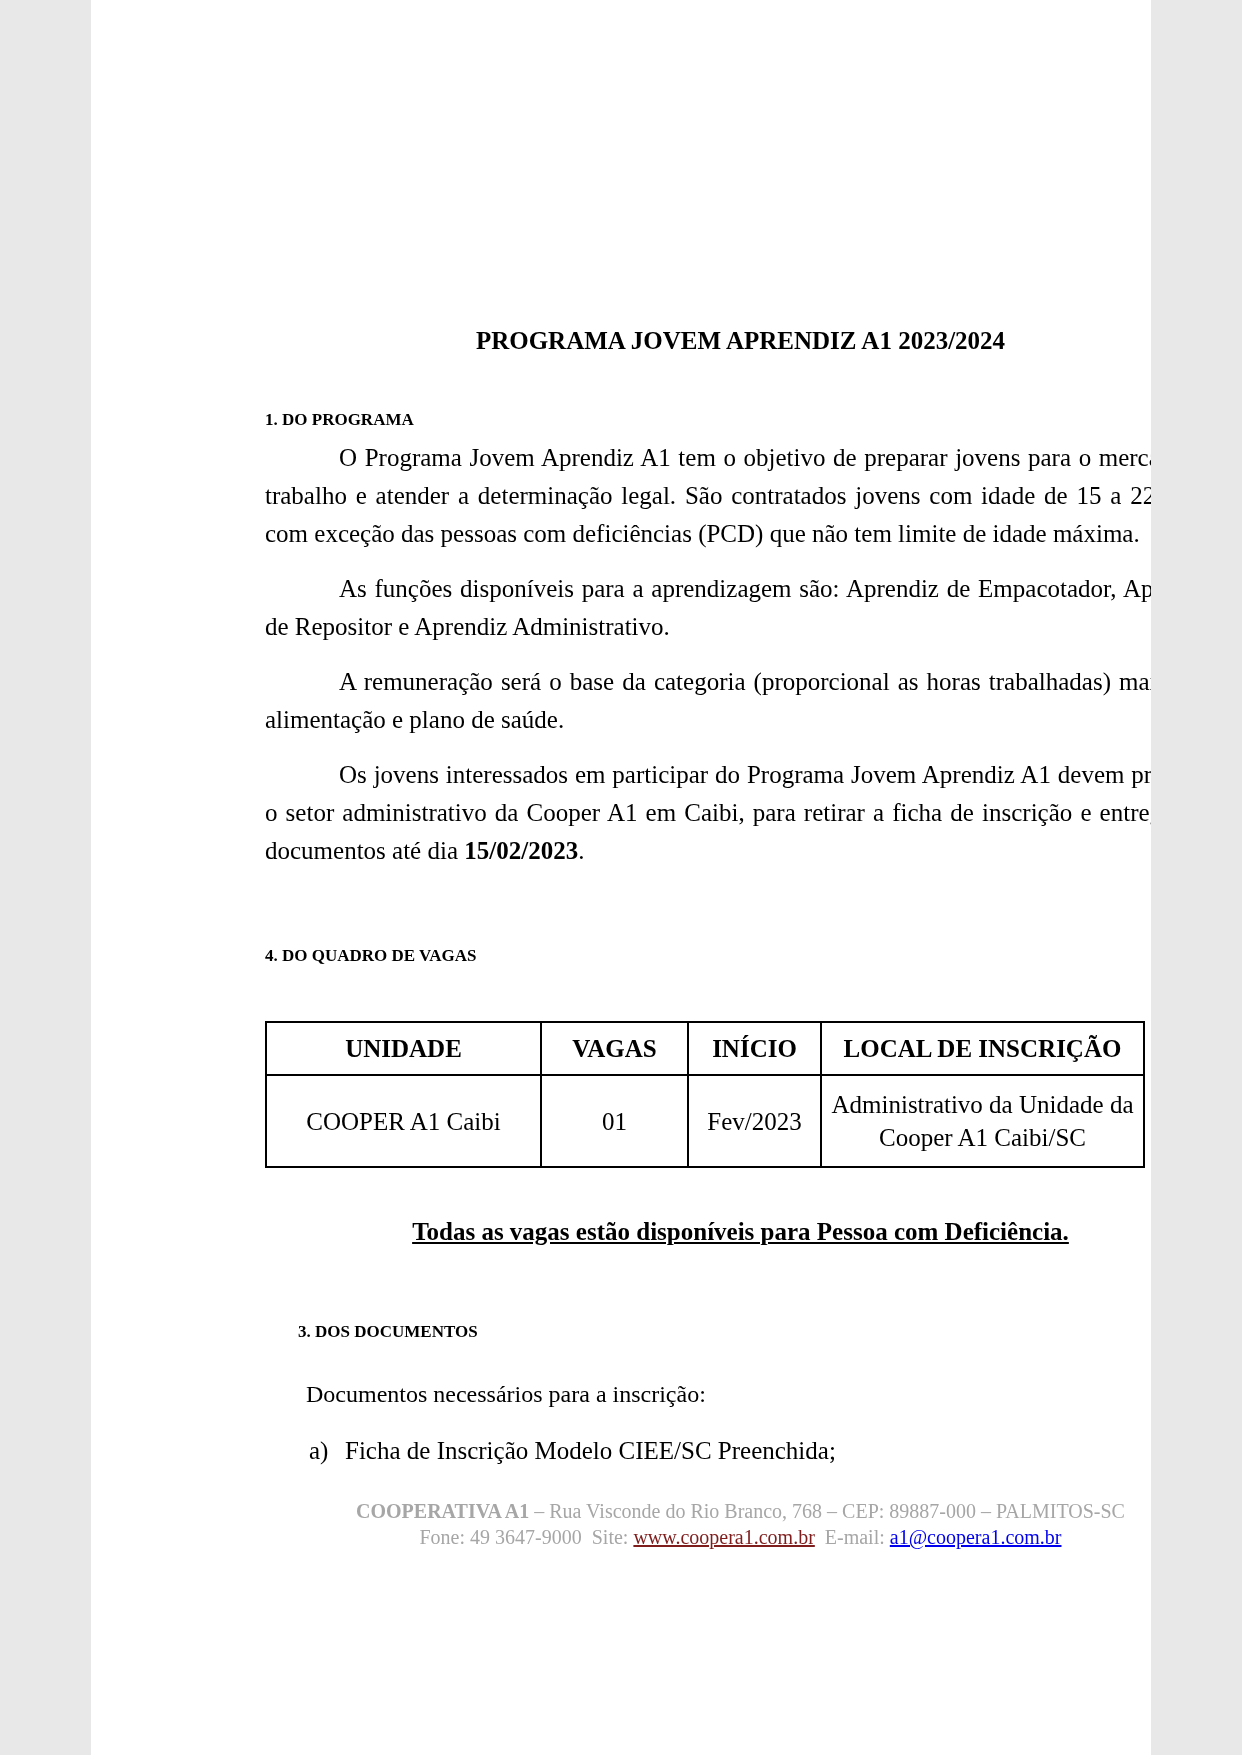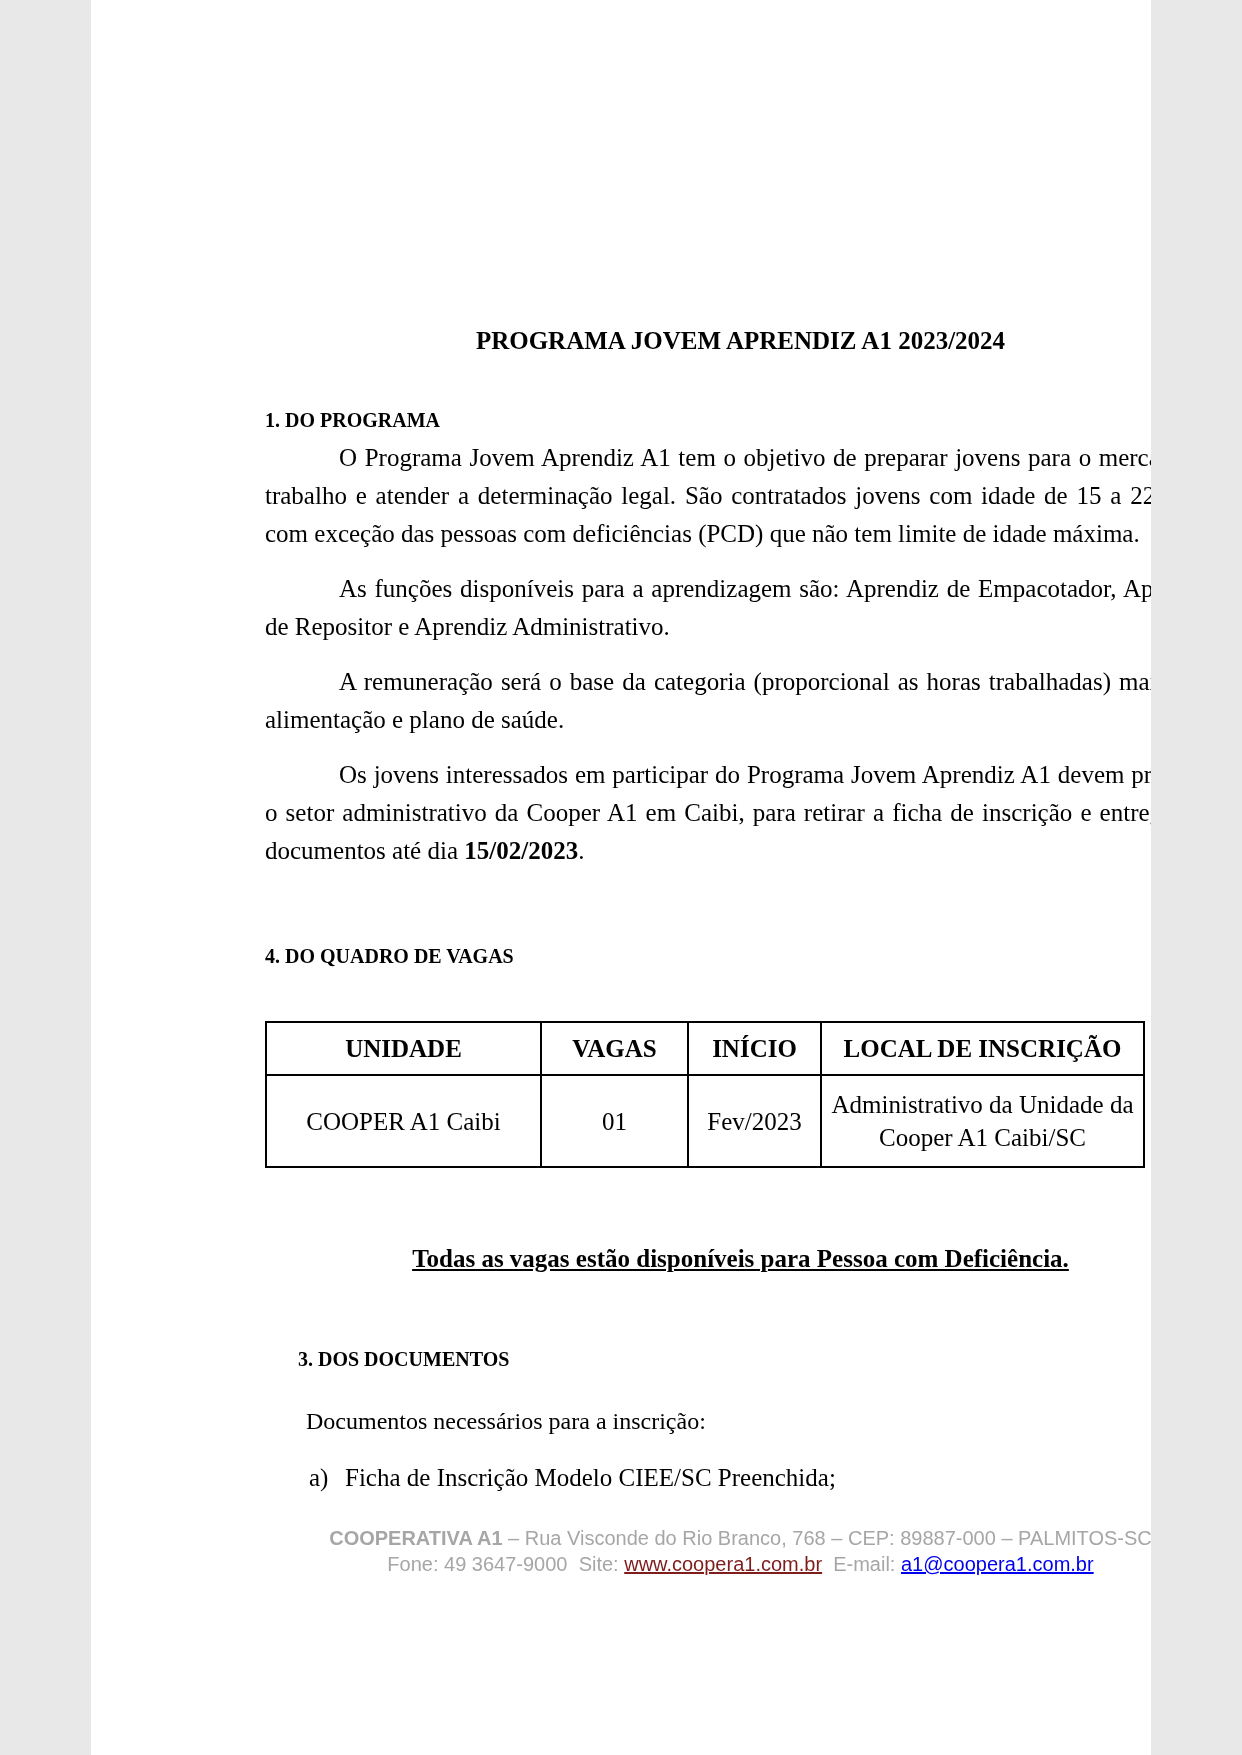--- a/index.html
+++ b/index.html
@@ -20,21 +20,21 @@
     padding-top: 322px;
   }
   .doc-title {
     font-size: 25px;
     font-weight: bold;
     line-height: 38px;
     text-align: center;
     margin: 0;
   }
   .h-sec {
-    font-size: 20px;
+    font-size: 17px;
     font-weight: bold;
     line-height: 38px;
     margin: 41px 0 0 0;
   }
   .h-sec2 { margin-top: 67px; }
   .h-sec3 { margin: 62px 0 0 33px; }
   .para {
     font-size: 25px;
     line-height: 38px;
     text-align: justify;
@@ -72,39 +72,39 @@
     text-align: left;
     padding-left: 9px;
     padding-right: 6px;
   }
   .notice {
     font-size: 25px;
     font-weight: bold;
     text-decoration: underline;
     text-align: center;
     line-height: 38px;
-    margin-top: 72px;
+    margin-top: 45px;
   }
   .docs-intro {
     font-size: 24px;
     line-height: 38px;
     margin: 24px 0 0 41px;
   }
   .doc-list-item {
     display: flex;
     font-size: 25px;
     line-height: 38px;
     margin: 19px 0 0 44px;
   }
   .doc-list-item .marker {
     width: 36px;
     flex: 0 0 36px;
   }
   .page-footer {
-    font-family: Liberation Sans, sans-serif;
+    font-family: Liberation Serif, serif;
     font-size: 20px;
     line-height: 26px;
     color: #a6a6a6;
     text-align: center;
     margin-top: 28px;
   }
   .page-footer .company { font-weight: bold; }
   .page-footer .site-link {
     color: #7f1d1d;
     text-decoration: underline;

